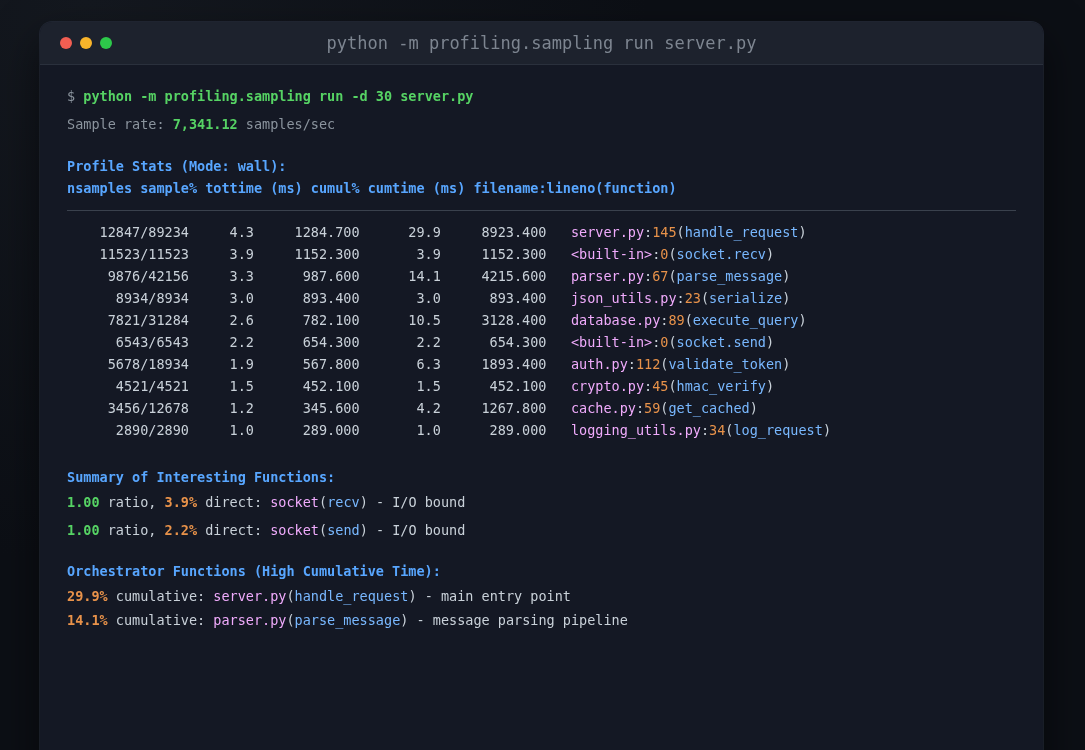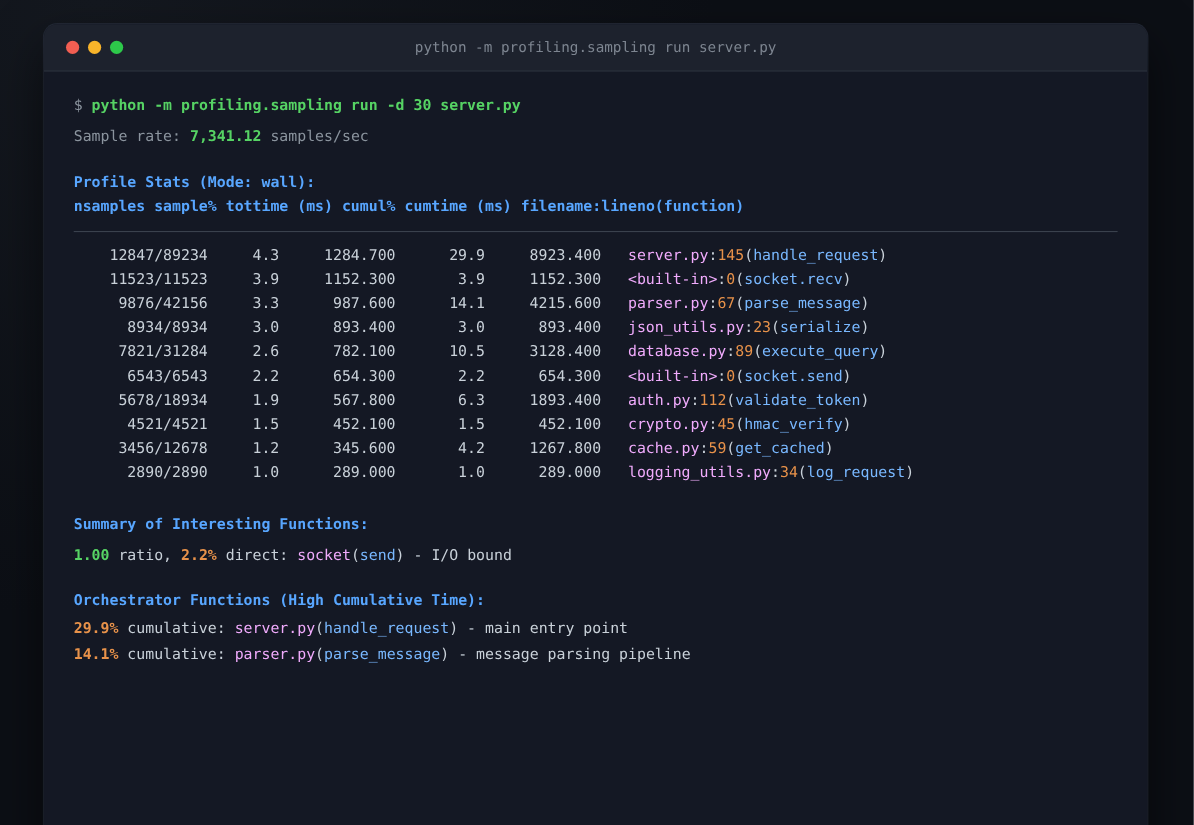--- a/index.html
+++ b/index.html
@@ -18,21 +18,21 @@
   .titlebar {
     height:43px; background:#1d222d; border-bottom:1px solid #2a303c;
     position:relative; display:flex; align-items:center;
   }
   .lights { position:absolute; left:20px; top:15px; display:flex; gap:8px; }
   .light { width:12px; height:12px; border-radius:50%; }
   .light.red    { background:#f15e52; }
   .light.yellow { background:#f8b42a; }
   .light.green  { background:#2dc94a; }
   .titletext {
-    width:100%; text-align:center; color:#7d8590; font-size:13px;
+    width:100%; text-align:center; color:#7d8590; font-size:17px;
   }
   .term { padding:20px 27px 0 27px; color:#c9d1d9; }
   .line { line-height:22px; white-space:pre; }
   .t-gray   { color:#8b949e; }
   .t-white  { color:#c9d1d9; }
   .t-green  { color:#56d364; font-weight:bold; }
   .t-file   { color:#f0abfc; }
   .t-orange { color:#e8924a; font-weight:bold; }
   .t-oline  { color:#e8924a; }
   .t-blue   { color:#79b8ff; }
@@ -81,20 +81,21 @@
     <div class="prow"><span class="c1">8934/8934</span><span class="c2">3.0</span><span class="c3">893.400</span><span class="c4">3.0</span><span class="c5">893.400</span><span class="cfile t-file">json_utils.py</span><span>:</span><span class="t-oline">23</span><span>(</span><span class="t-blue">serialize</span><span>)</span></div>
     <div class="prow"><span class="c1">7821/31284</span><span class="c2">2.6</span><span class="c3">782.100</span><span class="c4">10.5</span><span class="c5">3128.400</span><span class="cfile t-file">database.py</span><span>:</span><span class="t-oline">89</span><span>(</span><span class="t-blue">execute_query</span><span>)</span></div>
     <div class="prow"><span class="c1">6543/6543</span><span class="c2">2.2</span><span class="c3">654.300</span><span class="c4">2.2</span><span class="c5">654.300</span><span class="cfile t-file">&lt;built-in&gt;</span><span>:</span><span class="t-oline">0</span><span>(</span><span class="t-blue">socket.send</span><span>)</span></div>
     <div class="prow"><span class="c1">5678/18934</span><span class="c2">1.9</span><span class="c3">567.800</span><span class="c4">6.3</span><span class="c5">1893.400</span><span class="cfile t-file">auth.py</span><span>:</span><span class="t-oline">112</span><span>(</span><span class="t-blue">validate_token</span><span>)</span></div>
     <div class="prow"><span class="c1">4521/4521</span><span class="c2">1.5</span><span class="c3">452.100</span><span class="c4">1.5</span><span class="c5">452.100</span><span class="cfile t-file">crypto.py</span><span>:</span><span class="t-oline">45</span><span>(</span><span class="t-blue">hmac_verify</span><span>)</span></div>
     <div class="prow"><span class="c1">3456/12678</span><span class="c2">1.2</span><span class="c3">345.600</span><span class="c4">4.2</span><span class="c5">1267.800</span><span class="cfile t-file">cache.py</span><span>:</span><span class="t-oline">59</span><span>(</span><span class="t-blue">get_cached</span><span>)</span></div>
     <div class="prow"><span class="c1">2890/2890</span><span class="c2">1.0</span><span class="c3">289.000</span><span class="c4">1.0</span><span class="c5">289.000</span><span class="cfile t-file">logging_utils.py</span><span>:</span><span class="t-oline">34</span><span>(</span><span class="t-blue">log_request</span><span>)</span></div>
 
     <div class="line m25 t-hblue">Summary of Interesting Functions:</div>
 
+    <div class="line m3"><span class="t-green mr">1.00</span><span class="t-white mr">ratio,</span><span class="t-orange mr">3.9%</span><span class="t-white mr">direct:</span><span class="t-file">socket</span><span>(</span><span class="t-blue">recv</span><span class="mr">)</span><span class="t-white">- I/O bound</span></div>
     <div class="line m6"><span class="t-green mr">1.00</span><span class="t-white mr">ratio,</span><span class="t-orange mr">2.2%</span><span class="t-white mr">direct:</span><span class="t-file">socket</span><span>(</span><span class="t-blue">send</span><span class="mr">)</span><span class="t-white">- I/O bound</span></div>
 
     <div class="line m19 t-hblue">Orchestrator Functions (High Cumulative Time):</div>
 
     <div class="line m3"><span class="t-orange mr">29.9%</span><span class="t-white mr">cumulative:</span><span class="t-file">server.py</span><span>(</span><span class="t-blue">handle_request</span><span class="mr">)</span><span class="t-white">- main entry point</span></div>
     <div class="line m2"><span class="t-orange mr">14.1%</span><span class="t-white mr">cumulative:</span><span class="t-file">parser.py</span><span>(</span><span class="t-blue">parse_message</span><span class="mr">)</span><span class="t-white">- message parsing pipeline</span></div>
 
   </div>
 </div>
 

